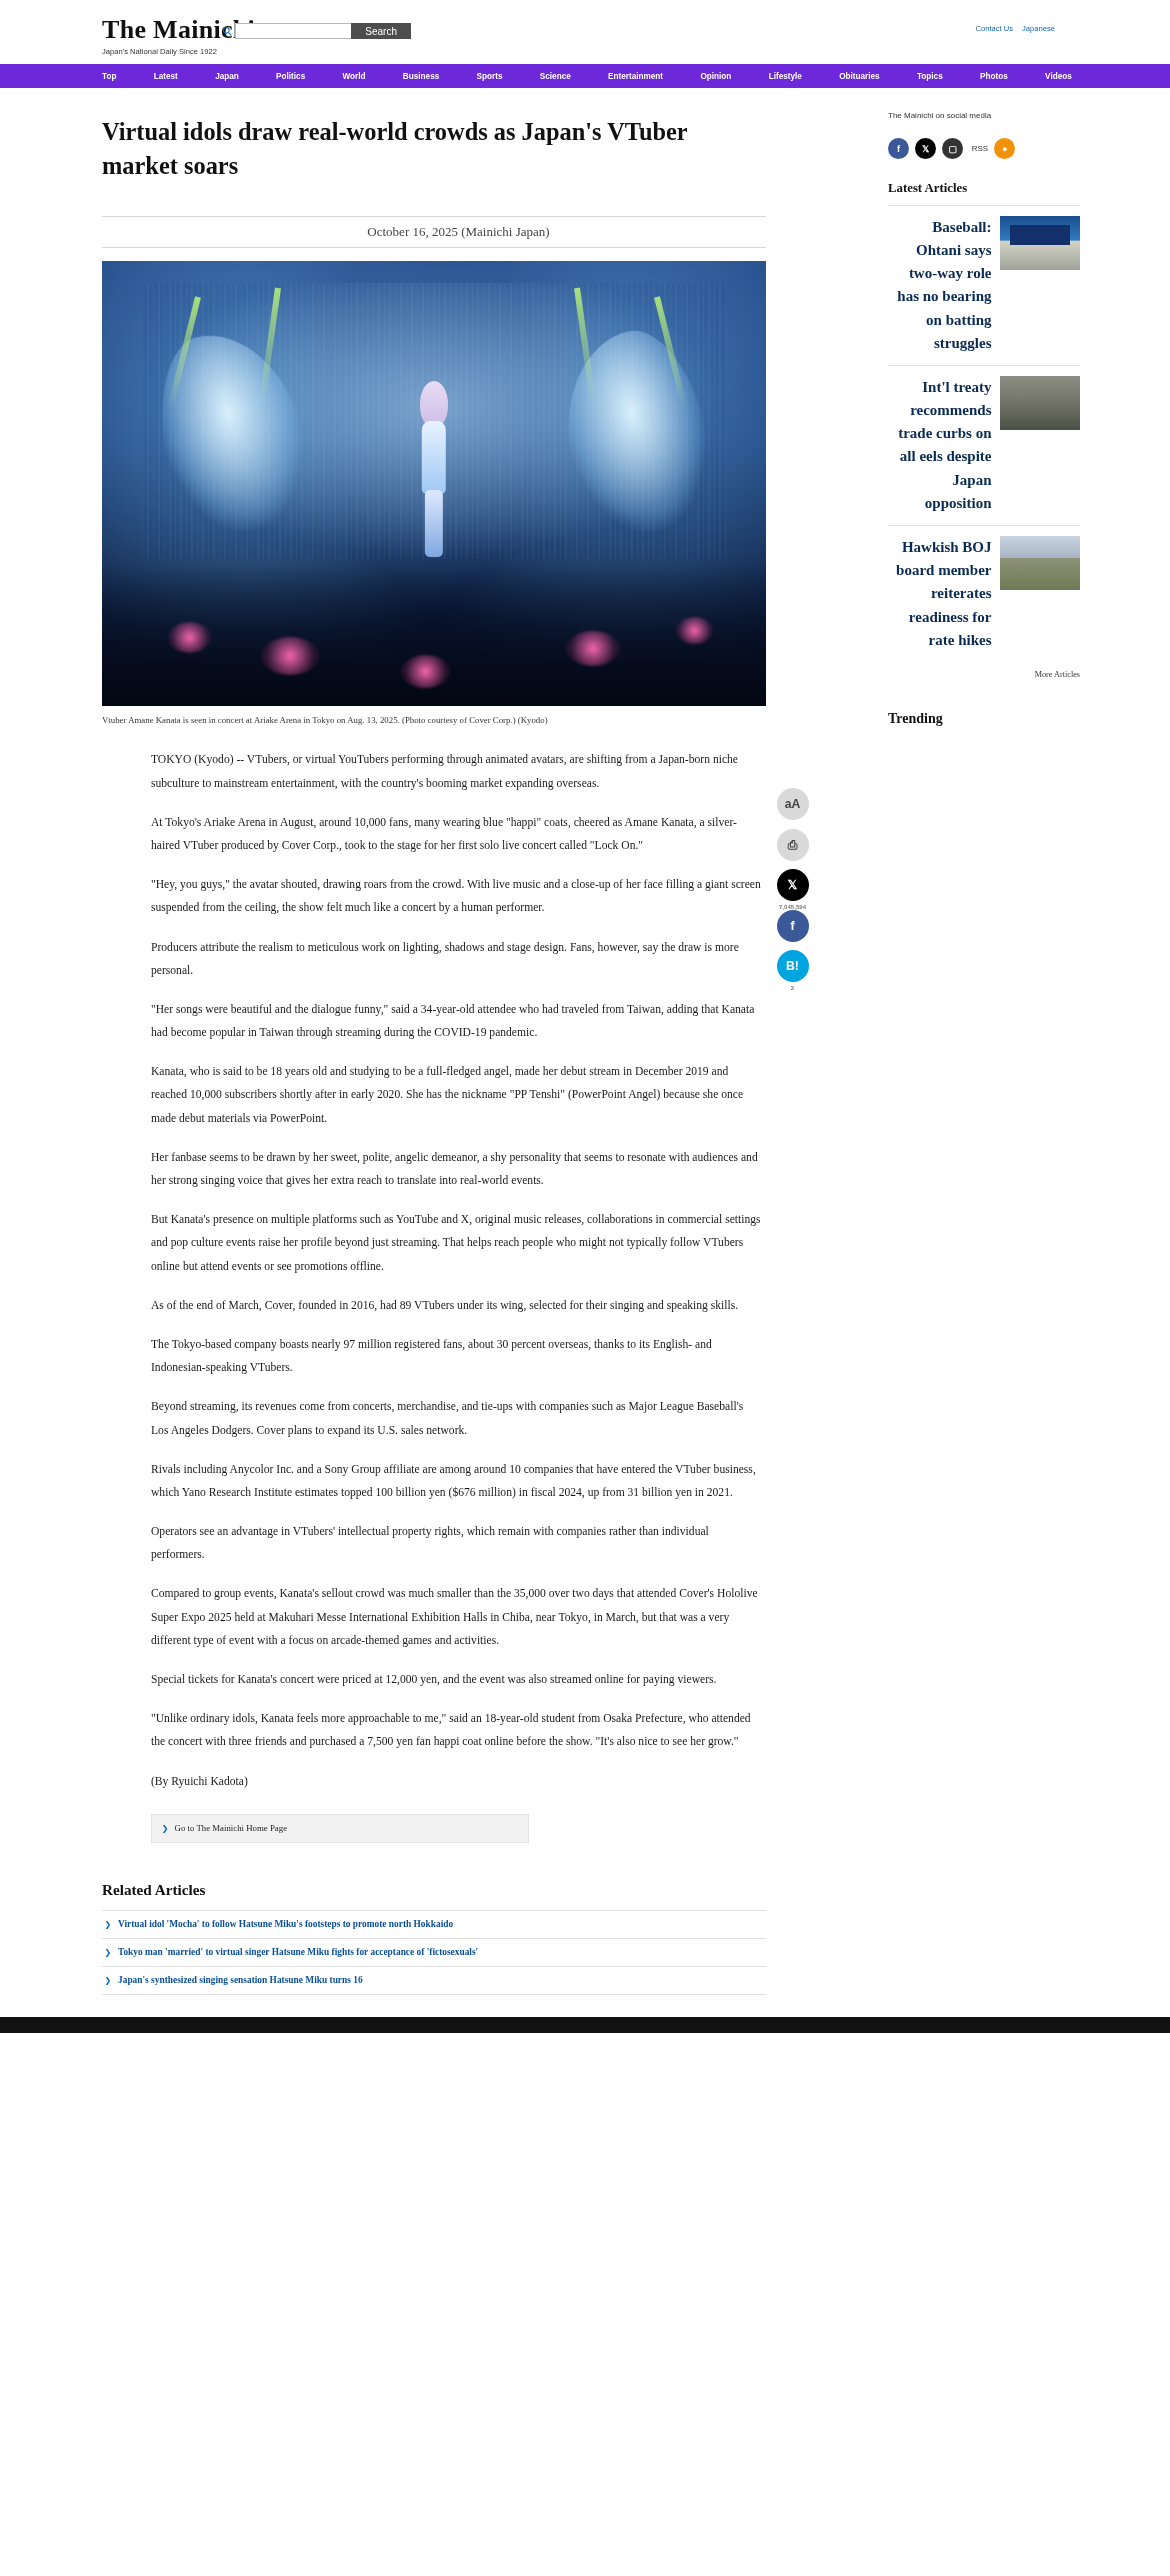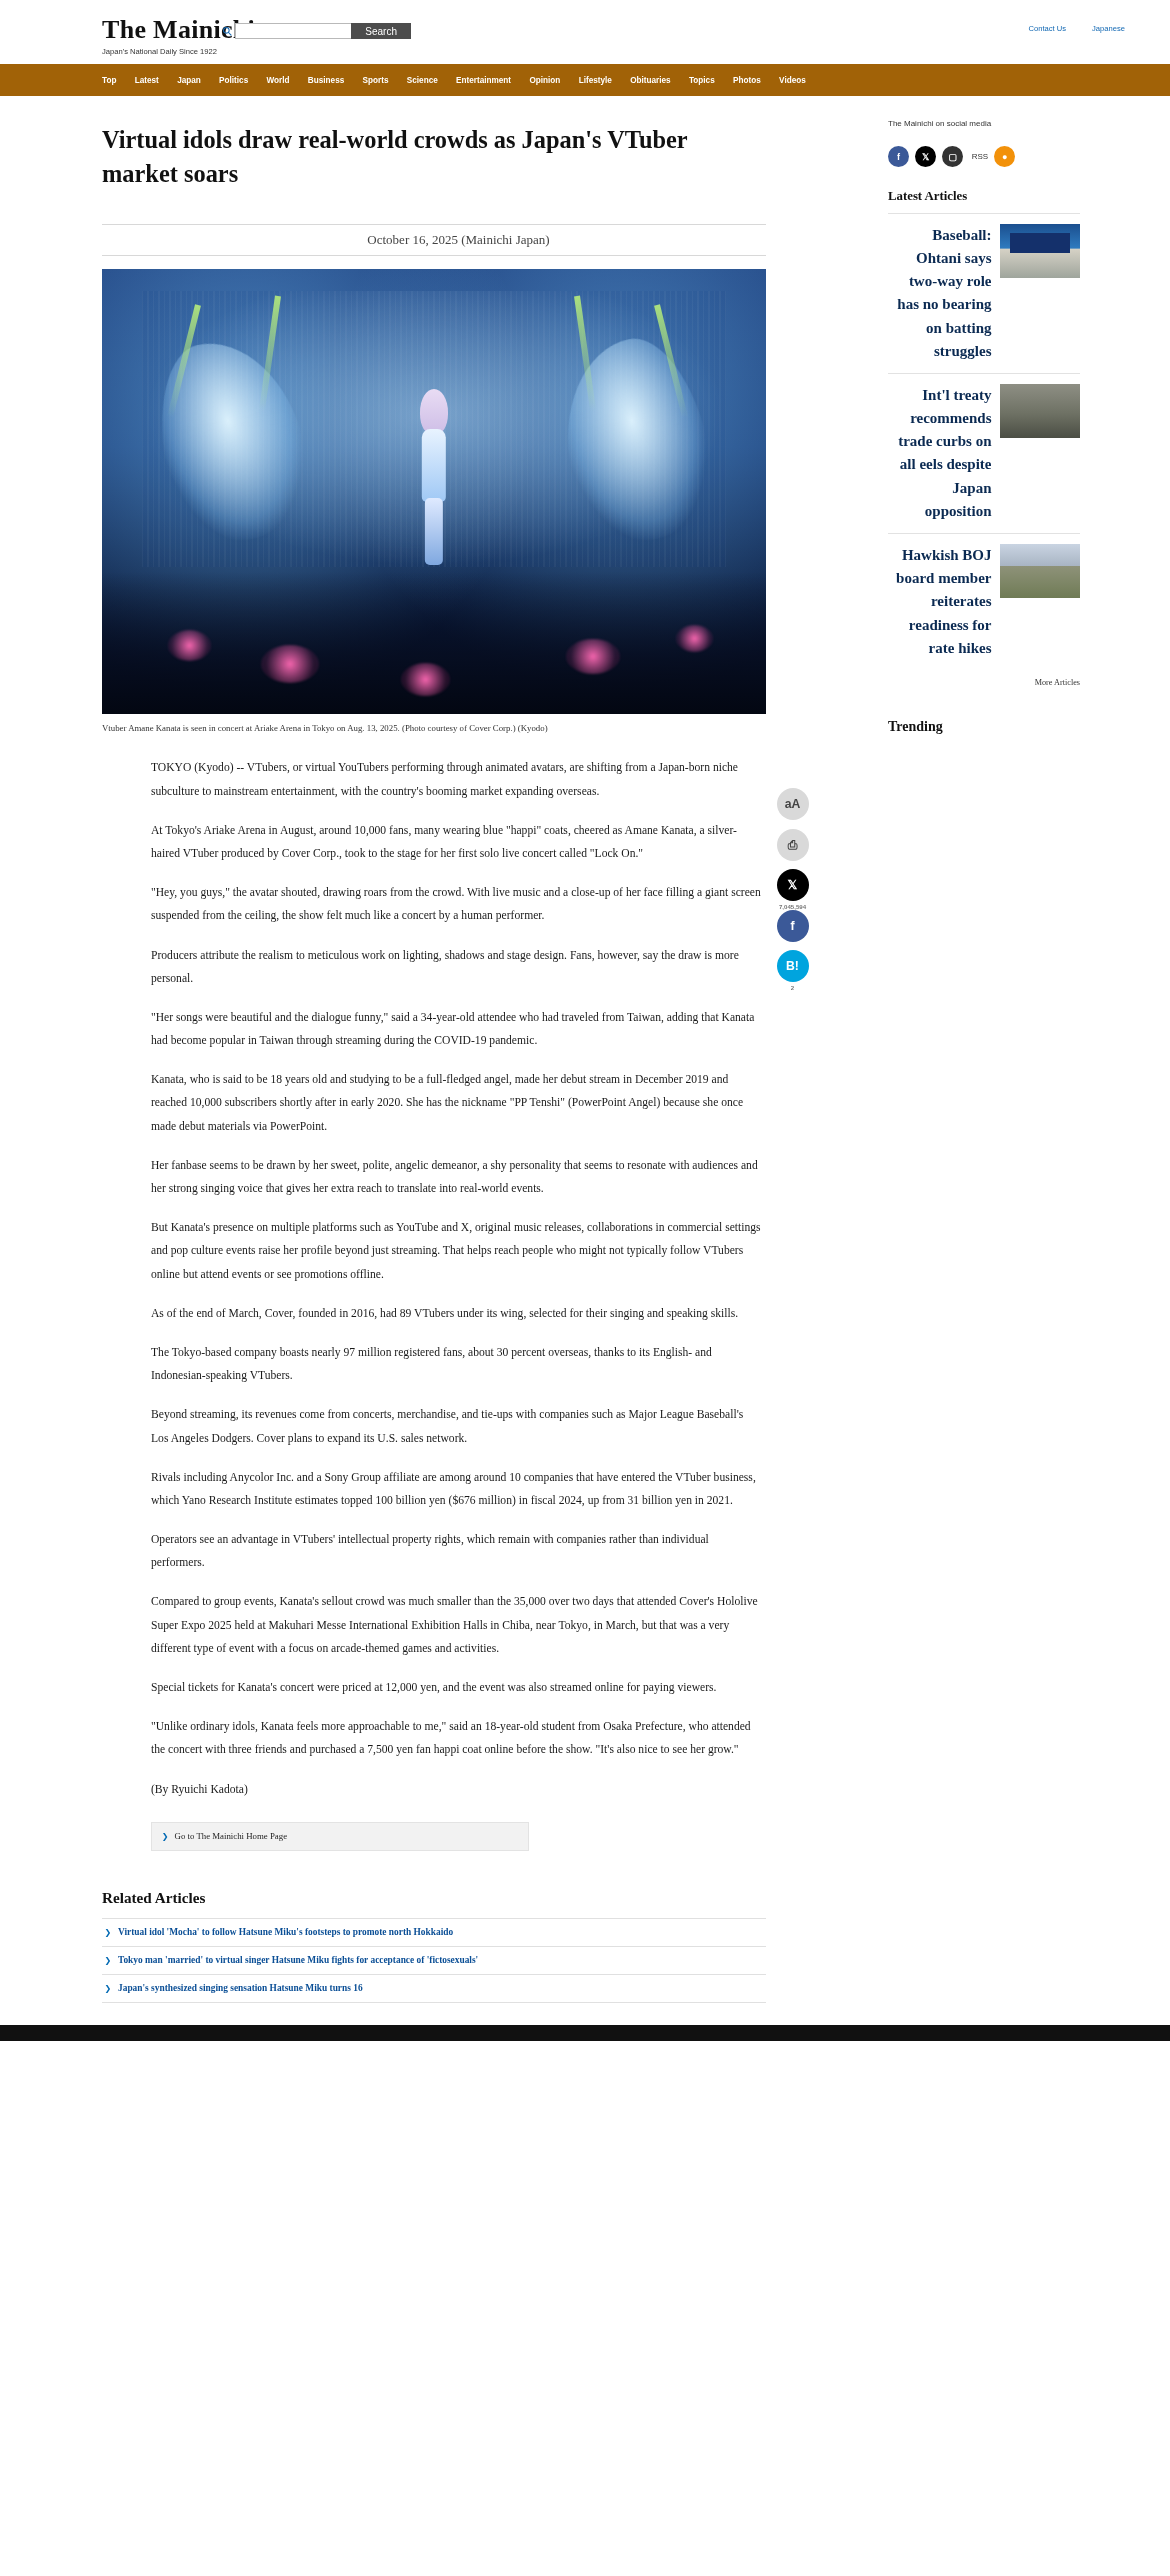--- a/index.html
+++ b/index.html
@@ -70,38 +70,39 @@
     min-width: 35px;
     background: #4d4d4d;
     color: #fff;
     border: 0.6px solid #4d4d4d;
     font-size: 10px;
     cursor: pointer;
     padding: 0 13px;
   }
   .header-right {
     margin-left: auto;
-    padding-right: 46px;
+    padding-right: 116px;
     padding-top: 11px;
     display: flex;
-    gap: 26px;
+    gap: 9px;
   }
   .header-right a {
     color: #1268b3;
     font-size: 7.6px;
     text-decoration: none;
   }
 
   
   .nav {
-    background: #a16207;
-    height: 32px;
+    background: #6d28d9;
+    height: 24px;
     display: flex;
     align-items: center;
     padding-left: 102px;
+    gap: 19px;
   }
   .nav a {
     color: #fff;
     font-size: 8.2px;
     font-weight: 700;
     text-decoration: none;
     margin-right: 18.3px;
     white-space: nowrap;
   }
 

